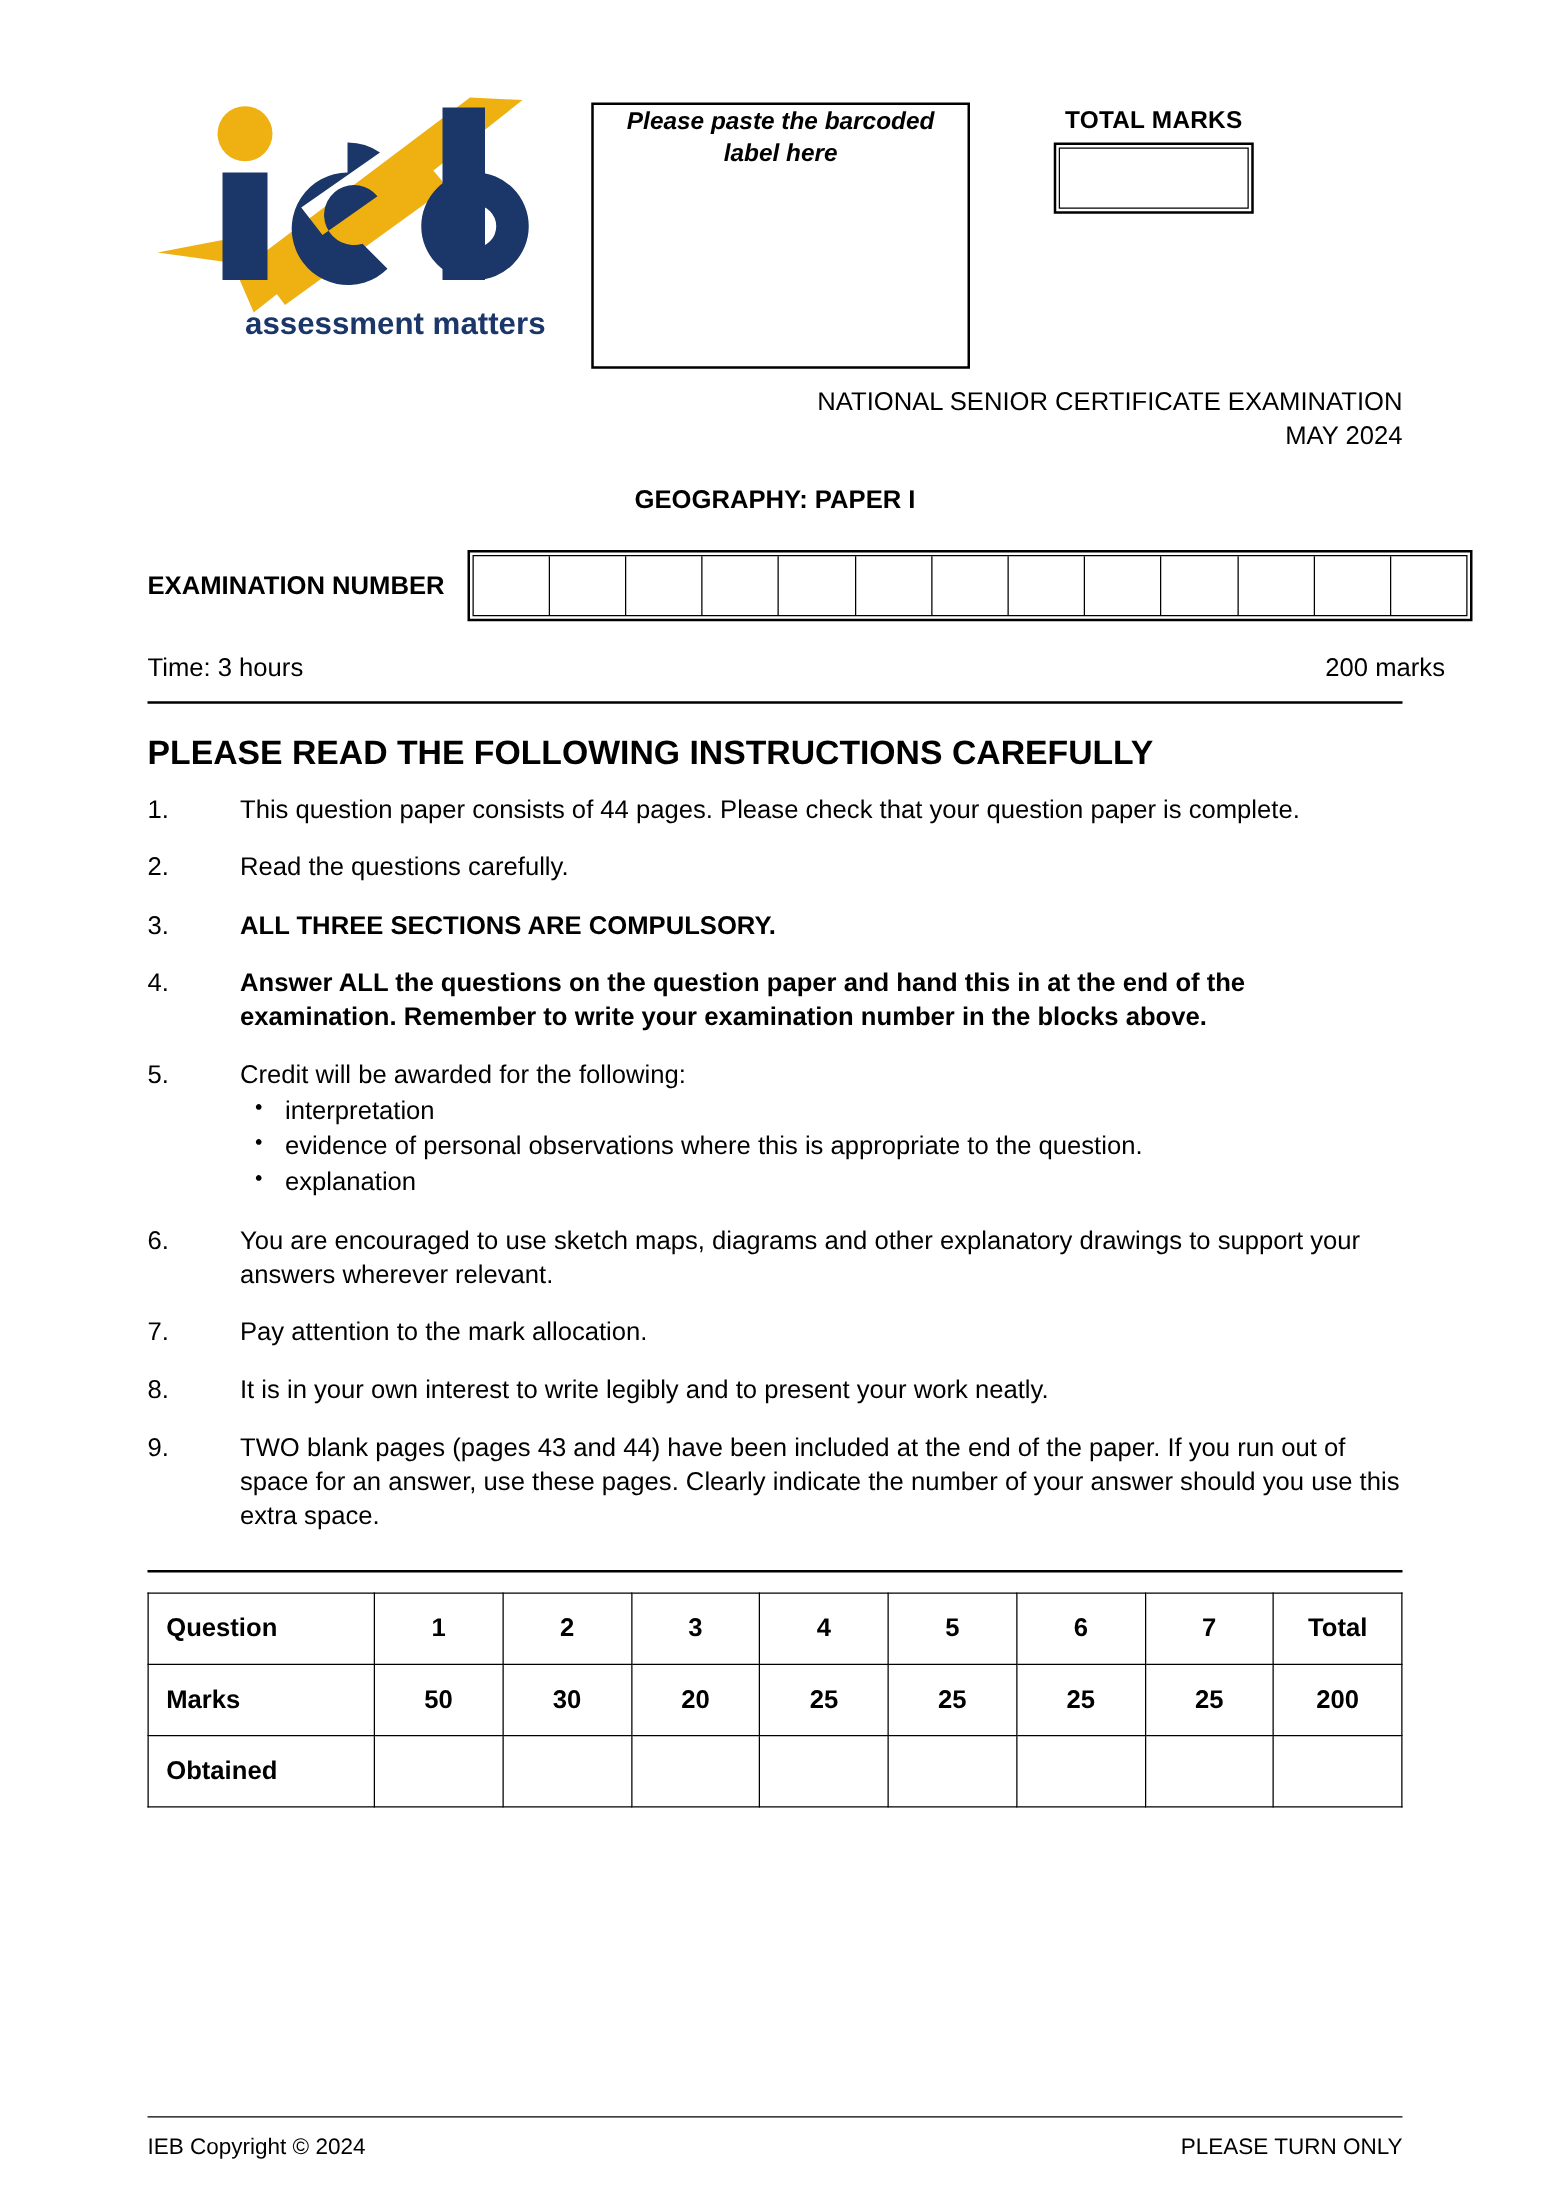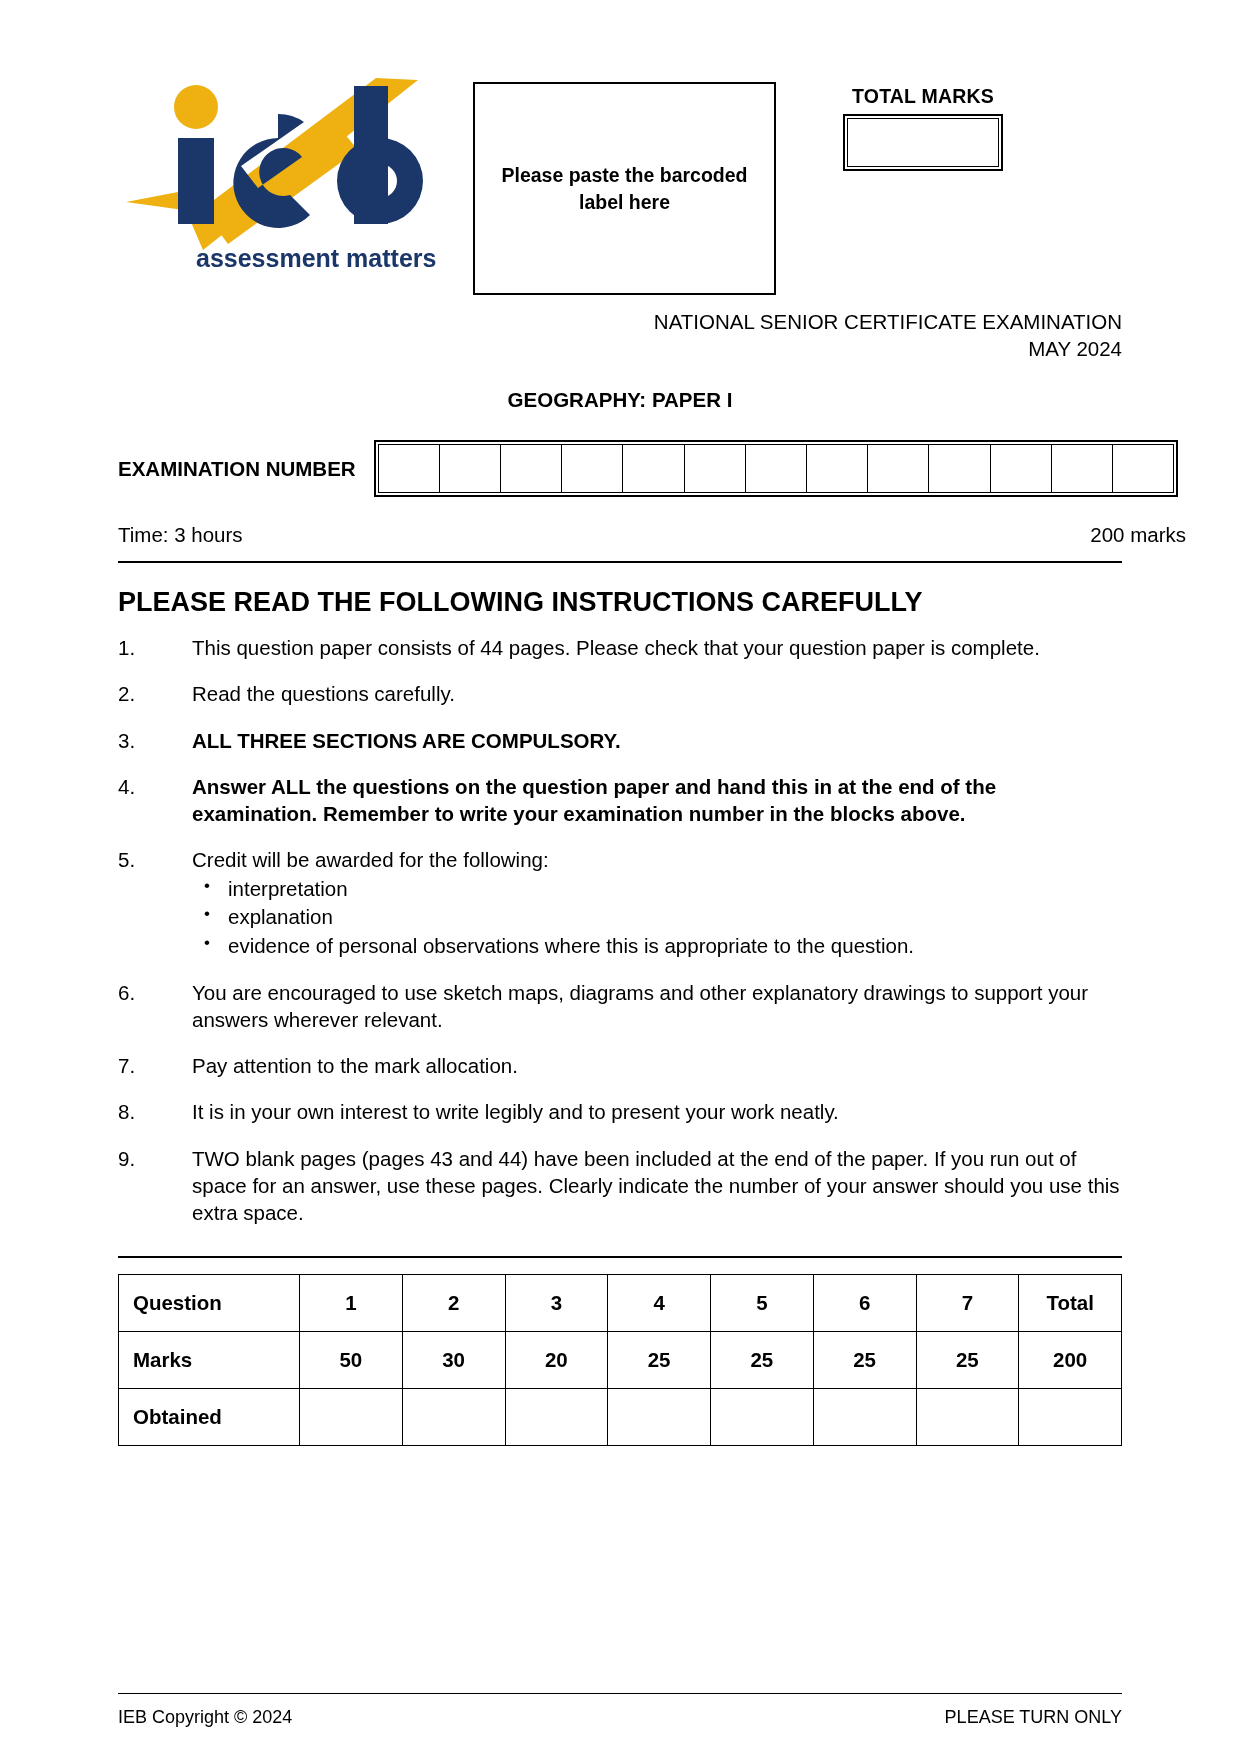--- a/index.html
+++ b/index.html
@@ -41,22 +41,22 @@
 
   .barcode-box {
     position: absolute;
     left: 473px;
     top: 20px;
     width: 303px;
     height: 213px;
     border: 2px solid #000;
     box-sizing: border-box;
     display: flex;
-    align-items: center;
     justify-content: center;
+    font-style: italic;
   }
   .barcode-text {
     font-size: 19.5px;
     font-weight: bold;
     text-align: center;
     line-height: 1.35;
     width: 250px;
   }
 
   .total-marks-wrap {
@@ -128,21 +128,21 @@
   }
   .exam-cell {
     flex: 1 1 0;
     border-right: 1px solid #000;
     box-sizing: border-box;
   }
   .exam-cell:last-child { border-right: none; }
 
   
   .time-row {
-    margin: 26px 54px 0 118px;
+    margin: 26px 84px 0 118px;
     display: flex;
     justify-content: space-between;
     font-size: 20.5px;
   }
   .rule {
     margin: 14px 118px 0 118px;
     border-top: 2.5px solid #000;
   }
 
   
@@ -337,22 +337,22 @@
         <div class="instr-body bold">
           <div>Answer ALL the questions on the question paper and hand this in at the end of the examination. Remember to write your examination number in the blocks above.</div>
         </div>
       </div>
       <div class="instr">
         <div class="instr-num">5.</div>
         <div class="instr-body">
           <div>Credit will be awarded for the following:</div>
           <ul class="bullets">
             <li>interpretation</li>
+            <li>evidence of personal observations where this is appropriate to the question.</li>
             <li>explanation</li>
-            <li>evidence of personal observations where this is appropriate to the question.</li>
           </ul>
         </div>
       </div>
       <div class="instr">
         <div class="instr-num">6.</div>
         <div class="instr-body">
           <div>You are encouraged to use sketch maps, diagrams and other explanatory drawings to support your answers wherever relevant.</div>
         </div>
       </div>
       <div class="instr">

